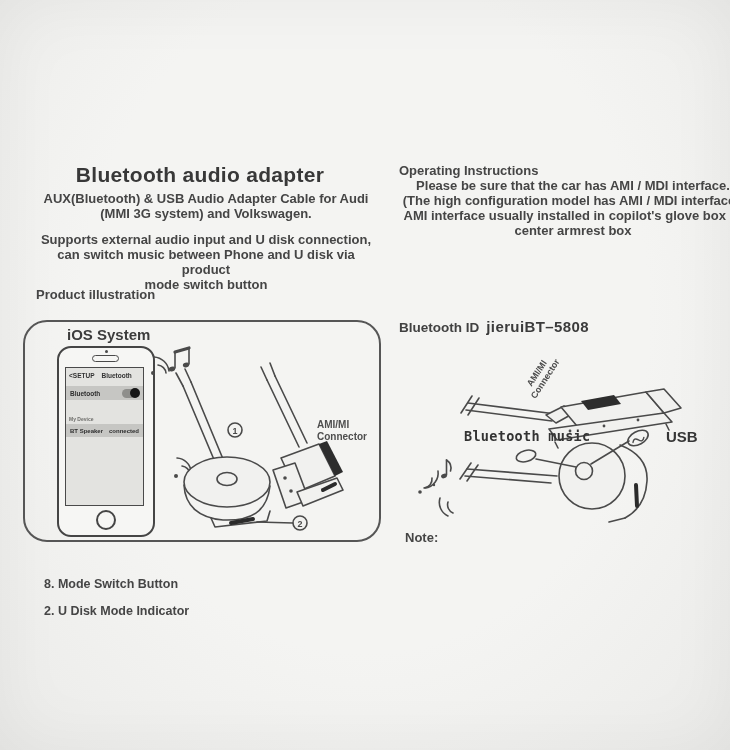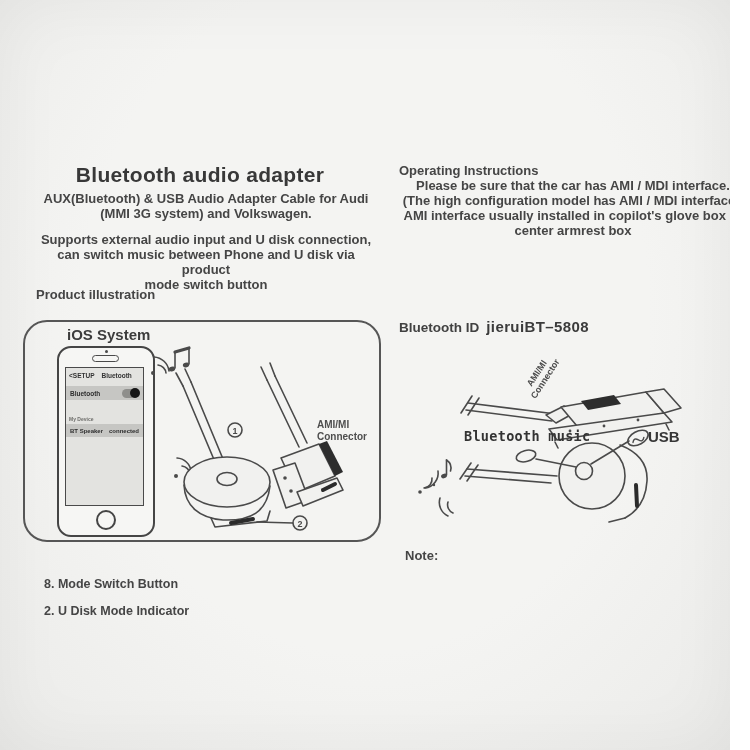--- a/index.html
+++ b/index.html
@@ -15,21 +15,21 @@
   .title{left:30px;top:163px;width:340px;text-align:center;font-size:21px;line-height:24px;font-weight:bold;color:#383838;letter-spacing:.3px;}
   .subtitle{left:36px;top:191px;width:340px;}
   .description{left:36px;top:232px;width:340px;}
   .prod-heading{left:36px;top:287px;}
   .op-heading{left:399px;top:163px;}
   .op-para1{left:399px;top:178px;width:348px;}
   .op-para2{left:399px;top:252px;width:348px;}
   .bt-id{left:399px;top:318px;white-space:nowrap;}
   .bt-id .lbl{font-weight:bold;font-size:13.5px;color:#414141;}
   .bt-id .val{font-weight:bold;font-size:15px;color:#3b3b3b;margin-left:7px;letter-spacing:.4px;}
-  .note-heading{left:399px;top:548px;padding-left:6px;}
+  .note-heading{left:399px;top:530px;padding-left:6px;}
   .note-body{left:399px;top:546px;width:350px;line-height:15.5px;}
   .legend-1{left:44px;top:577px;font-size:12.5px;line-height:14.5px;}
   .legend-2{left:44px;top:592px;font-size:12.5px;line-height:14.5px;margin-top:12px;}
 
   .illus-box{left:14px;top:320px;width:354px;height:218px;border:2px solid #565656;border-radius:24px;margin-left:9px;}
   .ios-label{left:42px;top:4px;font-size:15px;font-weight:bold;color:#3c3c3c;}
   .ami-label-left{left:292px;top:97px;font-size:10px;line-height:12px;font-weight:bold;color:#4e4e4e;}
 
   .phone{left:32px;top:24px;width:98px;height:191px;box-sizing:border-box;
     border:2.5px solid #454545;border-radius:14px;background:#f6f6f4;}
@@ -40,21 +40,21 @@
   .bt-row{margin-top:5px;height:14px;background:#c6c6c3;display:flex;align-items:center;justify-content:space-between;padding:0 4px;font-size:6.5px;font-weight:bold;color:#2e2e2e;}
   .toggle{position:relative;width:17px;height:9px;border-radius:5px;background:#8f8f8c;}
   .knob{position:absolute;right:-1px;top:-0.5px;width:10px;height:10px;border-radius:50%;background:#161616;}
   .devices-label{margin:16px 0 2px 3px;font-size:5px;font-weight:bold;color:#6d6d6a;}
   .device-row{height:13px;background:#c6c6c3;display:flex;align-items:center;justify-content:space-between;padding:0 4px;font-size:6px;font-weight:bold;color:#2e2e2e;}
   .home-btn{left:50%;bottom:5px;transform:translateX(-50%);width:20px;height:20px;box-sizing:border-box;border:2.2px solid #454545;border-radius:50%;}
 
   .right-illus{left:398px;top:352px;width:352px;height:178px;}
   .ami-label-right{left:116px;top:14px;width:54px;text-align:center;font-size:9px;line-height:10px;font-weight:bold;color:#4a4a4a;transform:rotate(-57deg);}
   .bt-music-label{left:38px;top:76px;font-family:"DejaVu Sans Mono", monospace;font-weight:bold;font-size:13.5px;color:#333;letter-spacing:.3px;margin-left:28px;}
-  .usb-label{left:250px;top:76px;font-size:15px;font-weight:bold;color:#363636;}
+  .usb-label{left:268px;top:76px;font-size:15px;font-weight:bold;color:#363636;}
   svg{display:block;}
   svg text{font-family:"Liberation Sans", sans-serif;}
 </style>
 </head>
 <body>
 
 <div class="sheet">
 
   <div class="abs title">Bluetooth audio adapter</div>
   <div class="abs txt subtitle">AUX(Bluetooth) &amp; USB Audio Adapter Cable for Audi

